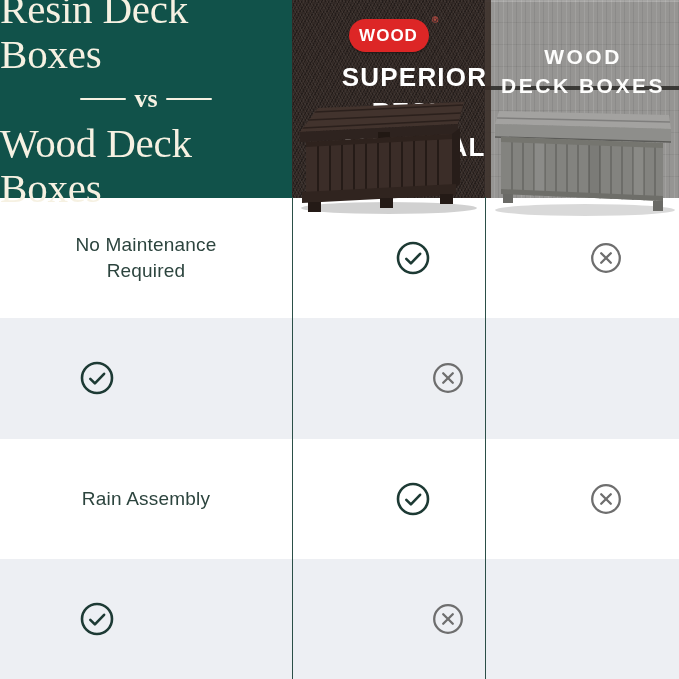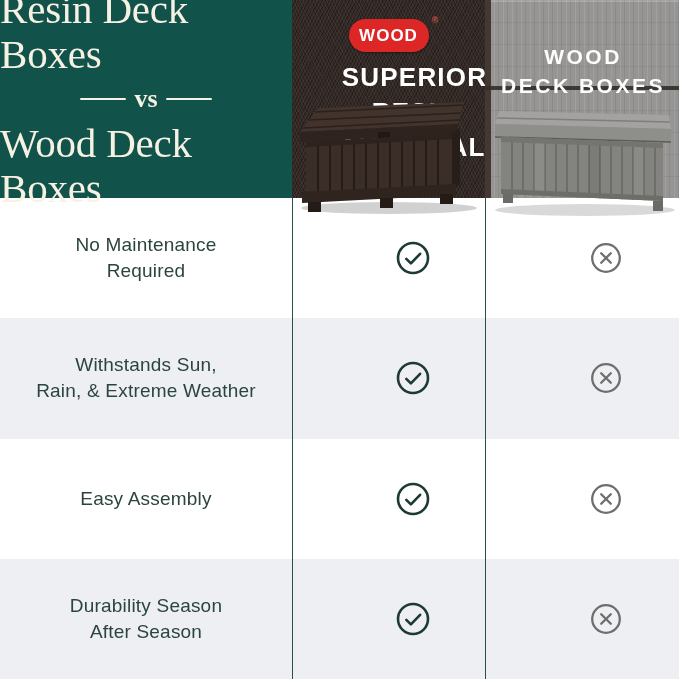--- a/index.html
+++ b/index.html
@@ -235,51 +235,47 @@
       </div>
       <div class="c-wood">
         <svg class="ic" width="36" height="36">
             <use href="#sym-x"></use>
           </svg>
       </div>
     </div>
 
 
     <div class="row">
-      <div class="c-label">Withstands Sun,
-Rain, &amp; Extreme Weather</div>
-      <div class="c-keter">
-        <svg class="ic" width="36" height="36">
-            <use href="#sym-check"></use>
-          </svg>
-      </div>
-      <div class="c-wood">
-        <svg class="ic" width="36" height="36">
-            <use href="#sym-x"></use>
-          </svg>
-      </div>
-    </div>
-
-    <div class="row">
-      <div class="c-label">Easy Assembly</div>
-      <div class="c-keter">
-        <svg class="ic" width="36" height="36">
-            <use href="#sym-check"></use>
-          </svg>
-      </div>
-      <div class="c-wood">
-        <svg class="ic" width="36" height="36">
-            <use href="#sym-x"></use>
-          </svg>
-      </div>
-    </div>
-
-    <div class="row">
-      <div class="c-label">Durability Season
-After Season</div>
+      <div class="c-keter">
+        <svg class="ic" width="36" height="36">
+            <use href="#sym-check"></use>
+          </svg>
+      </div>
+      <div class="c-wood">
+        <svg class="ic" width="36" height="36">
+            <use href="#sym-x"></use>
+          </svg>
+      </div>
+    </div>
+
+    <div class="row">
+      <div class="c-label">Rain Assembly</div>
+      <div class="c-keter">
+        <svg class="ic" width="36" height="36">
+            <use href="#sym-check"></use>
+          </svg>
+      </div>
+      <div class="c-wood">
+        <svg class="ic" width="36" height="36">
+            <use href="#sym-x"></use>
+          </svg>
+      </div>
+    </div>
+
+    <div class="row">
       <div class="c-keter">
         <svg class="ic" width="36" height="36">
             <use href="#sym-check"></use>
           </svg>
       </div>
       <div class="c-wood">
         <svg class="ic" width="36" height="36">
             <use href="#sym-x"></use>
           </svg>
       </div>

